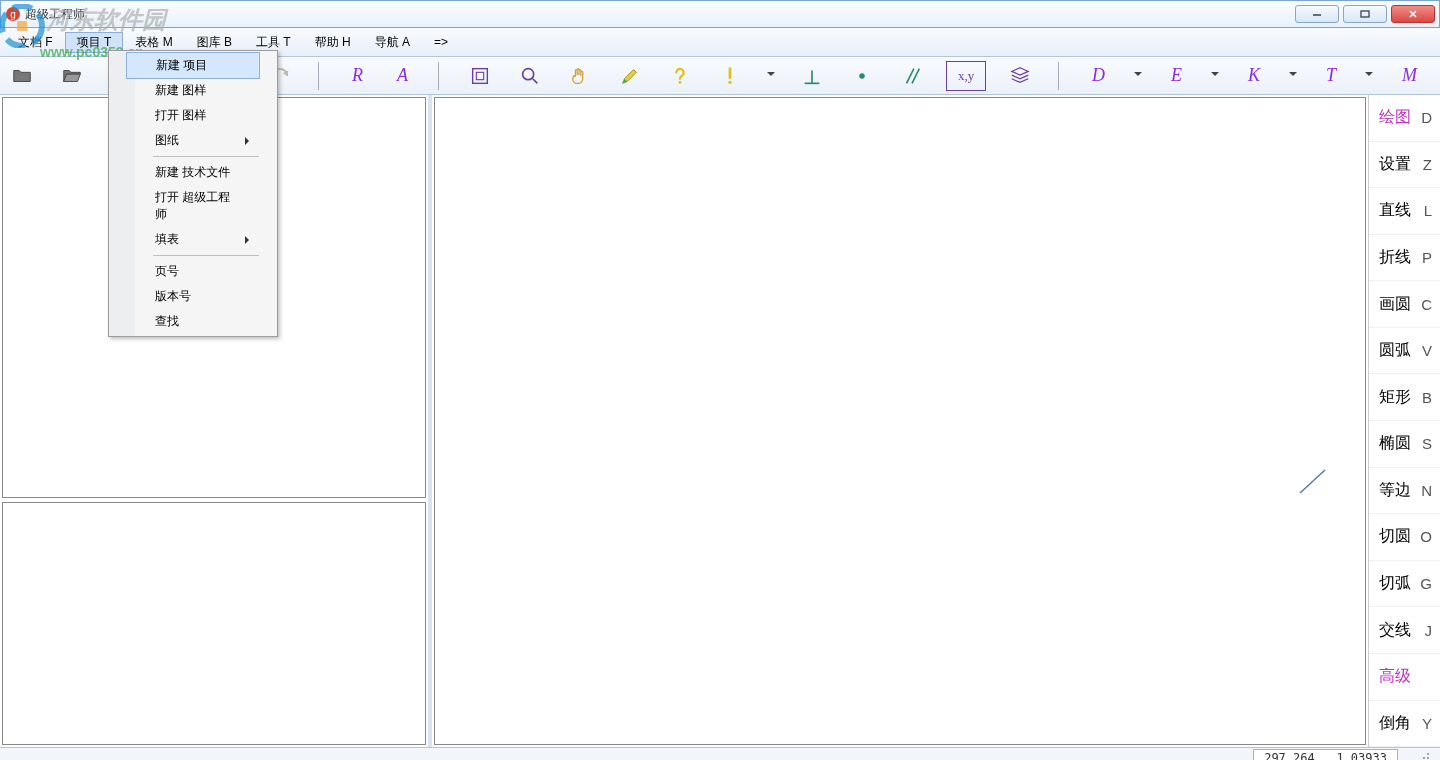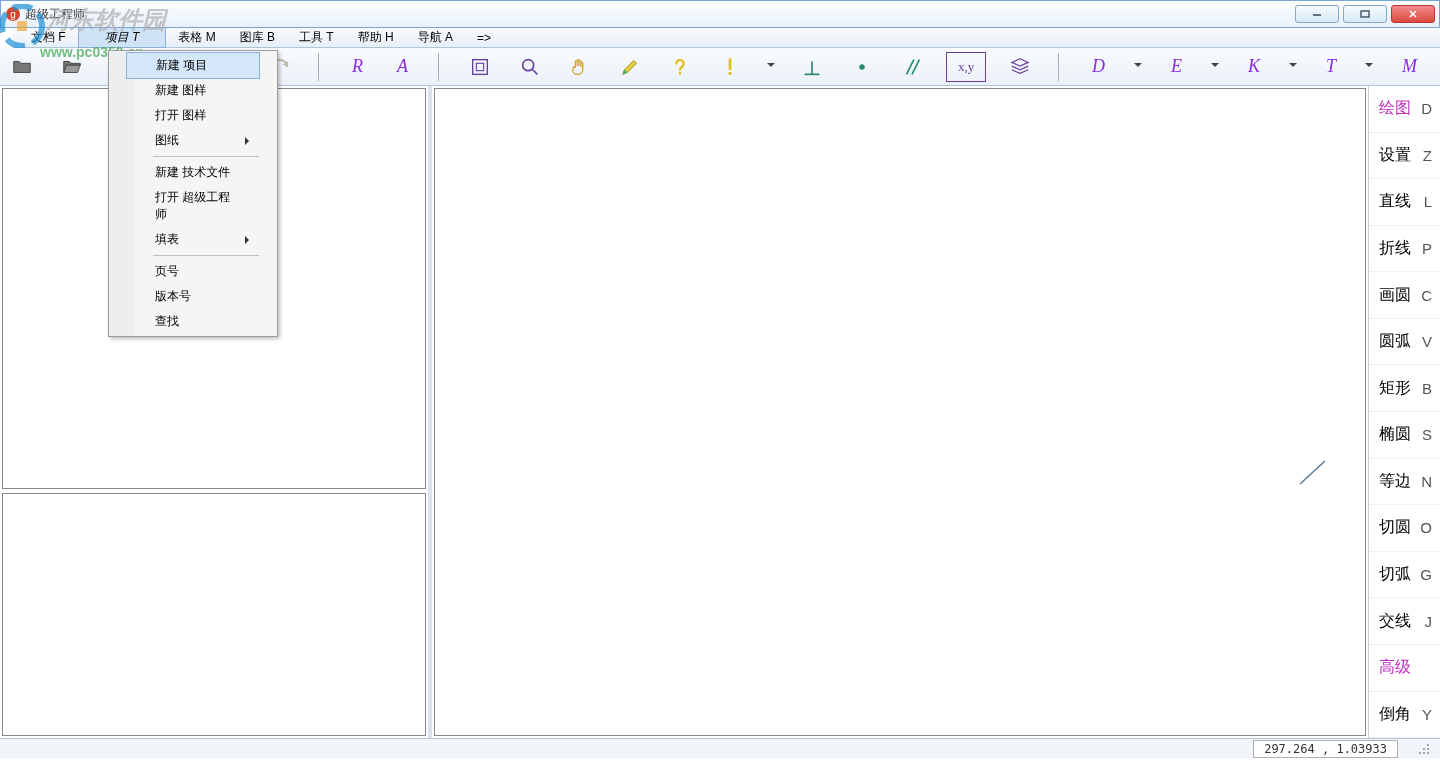--- a/index.html
+++ b/index.html
@@ -14,23 +14,23 @@
 .win-btn.close { background: linear-gradient(#f28c8c,#d94a3f); color: #fff; border-color: #b33; }
 .win-btn svg { width: 14px; height: 10px; }
 
 
 .watermark { position: absolute; left: 0; top: 4px; z-index: 50; pointer-events: none; opacity: 0.7; }
 .watermark .logo { display:flex; }
 .watermark .logo-text { font-size: 24px; font-weight: bold; color: #b0b0b0; font-style: italic; margin-left: -4px; }
 .watermark .url { font-size: 14px; font-weight: bold; color: #3ea64a; margin-top: -4px; margin-left: 40px; }
 
 
-.menubar { height: 20px; background: linear-gradient(#f8fbfe,#e8eff8); border-bottom: 1px solid #b0c4de; display: flex; align-items: center; padding: 0 6px; font-size: 12px; margin-left: 13px; }
+.menubar { height: 29px; background: linear-gradient(#f8fbfe,#e8eff8); border-bottom: 1px solid #b0c4de; display: flex; align-items: center; padding: 0 6px; font-size: 12px; }
 .menubar .menu-item { padding: 2px 12px; cursor: default; }
-.menubar .menu-item.active { background: #cfe3f7; border: 1px solid #8cb0d9; padding: 1px 26px; font-style: italic; }
+.menubar .menu-item.active { background: #cfe3f7; border: 1px solid #8cb0d9; padding: 1px 11px; }
 
 
 .toolbar { height: 38px; background: linear-gradient(#f9fbfe,#ebf1f9); border-bottom: 1px solid #b0c4de; display: flex; align-items: center; padding: 0 6px; gap: 18px; }
 .tool-btn { width: 32px; height: 30px; display: flex; align-items: center; justify-content: center; border: 1px solid transparent; }
 .tool-sep { width: 4px; height: 28px; border-left: 1px solid #aab; margin: 0 4px; }
 .tool-btn svg { width: 22px; height: 22px; }
 .tool-input { width: 30px; height: 24px; border: 1px solid #888; background: #fff; }
 .tool-text { font-size: 18px; color: #8a2be2; font-family: "Times New Roman", serif; font-style: italic; padding: 0 8px; }
 .tool-dropdown { width: 14px; display:flex; align-items:center; justify-content:center; }
 .tool-dropdown::after { content:""; border: 4px solid transparent; border-top-color: #444; }

